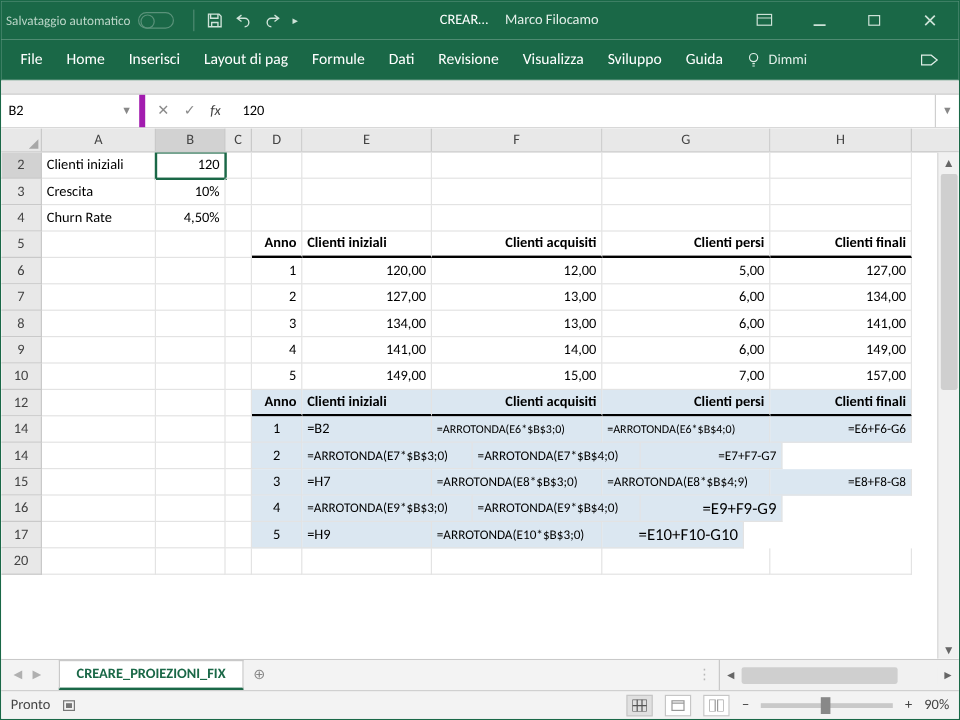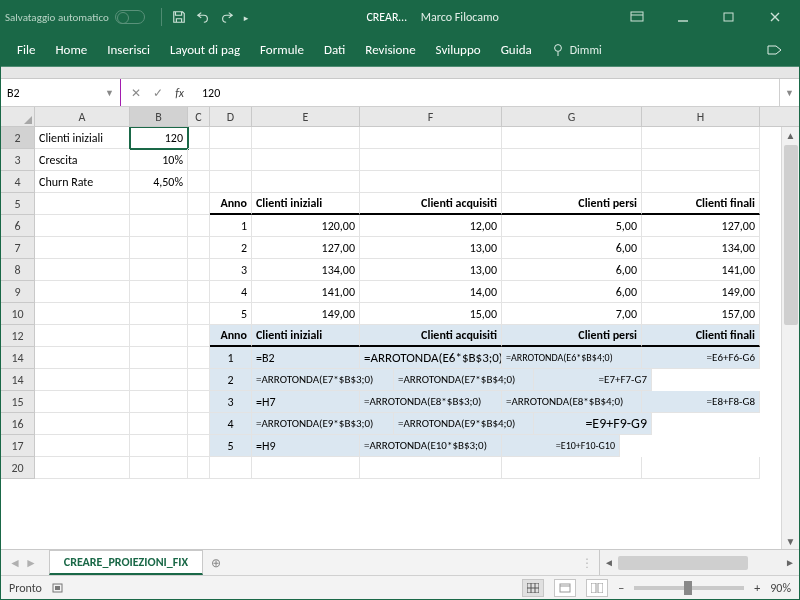--- a/index.html
+++ b/index.html
@@ -23,21 +23,21 @@
   .ribbon .tab { padding:0 10px; height:34px; display:flex; align-items:center; font-size:13px; cursor:pointer; }
   .ribbon .spacer { flex:1; }
   .ribbon .dimmi { display:flex; align-items:center; gap:6px; color:#dfeee7; padding:0 10px; }
   .ribbon .share { width:36px; display:flex; align-items:center; justify-content:center; }
 
   
   .collapsebar { height:12px; background:#e6e6e6; border-bottom:1px solid #c9c9c9; }
 
   
   .namebox-row { display:flex; align-items:center; height:28px; border-bottom:1px solid #cfcfcf; background:#fff; }
-  .namebox { width:120px; border-right:1px solid #a21caf; height:100%; display:flex; align-items:center; padding:0 6px; justify-content:space-between;}
+  .namebox { width:120px; border-right:5px solid #a21caf; height:100%; display:flex; align-items:center; padding:0 6px; justify-content:space-between;}
   .namebox .nb-dd { color:#888; font-size:9px; }
   .fx-icons { display:flex; align-items:center; gap:12px; padding:0 10px; color:#8a8a8a; }
   .fx-icons .fx { font-style:italic; color:#444; }
   .formula-input { flex:1; padding:0 8px; display:flex; align-items:center; height:100%; }
   .formula-dd { width:20px; border-left:1px solid #cfcfcf; display:flex; align-items:center; justify-content:center; color:#888; font-size:9px; height:100%; }
 
   
   .gridwrap { flex:1; display:flex; flex-direction:column; overflow:hidden; background:#fff; position:relative; }
   .colhdr-row { display:flex; height:20px; background:#e8e8e8; border-bottom:1px solid #c9c9c9; }
   .selall { width:34px; border-right:1px solid #c9c9c9; background:#e8e8e8; position:relative; }
@@ -142,20 +142,21 @@
   </div>
 
   <div class="ribbon">
     <div class="tab">File</div>
     <div class="tab">Home</div>
     <div class="tab">Inserisci</div>
     <div class="tab">Layout di pag</div>
     <div class="tab">Formule</div>
     <div class="tab">Dati</div>
     <div class="tab">Revisione</div>
+    <div class="tab">Visualizza</div>
     <div class="tab">Sviluppo</div>
     <div class="tab">Guida</div>
     <div class="dimmi">
       <span>
         <svg width="12" height="14" viewBox="0 0 12 14">
             <circle cx="6" cy="5" r="3.4" fill="none" stroke="#dfeee7"></circle>
             <line x1="5" y1="10" x2="7" y2="10" stroke="#dfeee7"></line>
             <line x1="5" y1="12" x2="7" y2="12" stroke="#dfeee7"></line>
           </svg>
       </span>
@@ -322,21 +323,21 @@
       </div>
 
       <div id="tbl2-rows">
           <div class="row">
             <div class="rowhdr">14</div>
             <div class="cell" style="width:95px"></div>
             <div class="cell" style="width:58px"></div>
             <div class="cell" style="width:22px"></div>
             <div class="cell blu c" style="width:42px">1</div>
             <div class="cell blu" style="width:108px">=B2</div>
-            <div class="cell blu" style="width:142px;font-size:13px">=ARROTONDA(E6*$B$3;0)</div>
+            <div class="cell blu" style="width:142px;font-size:10px">=ARROTONDA(E6*$B$3;0)</div>
             <div class="cell blu" style="width:140px;font-size:10px">=ARROTONDA(E6*$B$4;0)</div>
             <div class="cell blu r" style="width:118px;font-size:11px">=E6+F6-G6</div>
           </div>
           <div class="row">
             <div class="rowhdr">14</div>
             <div class="cell" style="width:95px"></div>
             <div class="cell" style="width:58px"></div>
             <div class="cell" style="width:22px"></div>
             <div class="cell blu c" style="width:42px">2</div>
             <div class="cell blu" style="width:142px;font-size:11px">=ARROTONDA(E7*$B$3;0)</div>
@@ -344,42 +345,42 @@
             <div class="cell blu r" style="width:118px;font-size:11px">=E7+F7-G7</div>
           </div>
           <div class="row">
             <div class="rowhdr">15</div>
             <div class="cell" style="width:95px"></div>
             <div class="cell" style="width:58px"></div>
             <div class="cell" style="width:22px"></div>
             <div class="cell blu c" style="width:42px">3</div>
             <div class="cell blu" style="width:108px">=H7</div>
             <div class="cell blu" style="width:142px;font-size:11px">=ARROTONDA(E8*$B$3;0)</div>
-            <div class="cell blu" style="width:140px;font-size:11px">=ARROTONDA(E8*$B$4;0)</div>
+            <div class="cell blu" style="width:140px;font-size:11px">=ARROTONDA(E8*$B$4;9)</div>
             <div class="cell blu r" style="width:118px;font-size:11px">=E8+F8-G8</div>
           </div>
           <div class="row">
             <div class="rowhdr">16</div>
             <div class="cell" style="width:95px"></div>
             <div class="cell" style="width:58px"></div>
             <div class="cell" style="width:22px"></div>
             <div class="cell blu c" style="width:42px">4</div>
             <div class="cell blu" style="width:142px;font-size:11px">=ARROTONDA(E9*$B$3;0)</div>
             <div class="cell blu" style="width:140px;font-size:11px">=ARROTONDA(E9*$B$4;0)</div>
             <div class="cell blu r" style="width:118px;font-size:14px">=E9+F9-G9</div>
           </div>
           <div class="row">
             <div class="rowhdr">17</div>
             <div class="cell" style="width:95px"></div>
             <div class="cell" style="width:58px"></div>
             <div class="cell" style="width:22px"></div>
             <div class="cell blu c" style="width:42px">5</div>
             <div class="cell blu" style="width:108px">=H9</div>
             <div class="cell blu" style="width:142px;font-size:11px">=ARROTONDA(E10*$B$3;0)</div>
-            <div class="cell blu r" style="width:118px;font-size:10px">=E10+F10-G10</div>
+            <div class="cell blu r" style="width:118px;font-size:14px">=E10+F10-G10</div>
           </div>
         </div>
 
       <div class="row">
         <div class="rowhdr">20</div>
         <div class="cell" style="width:95px"></div>
           <div class="cell" style="width:58px"></div>
           <div class="cell" style="width:22px"></div>
           <div class="cell" style="width:42px"></div>
           <div class="cell" style="width:108px"></div>

